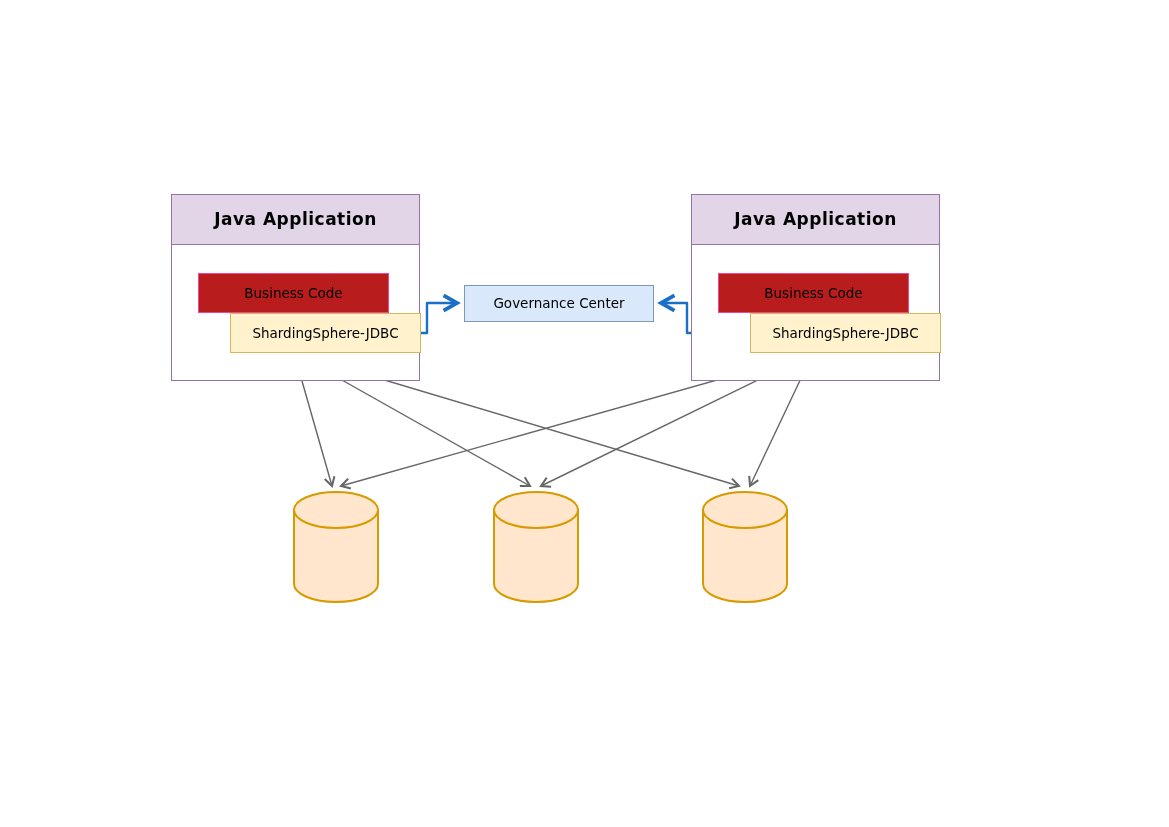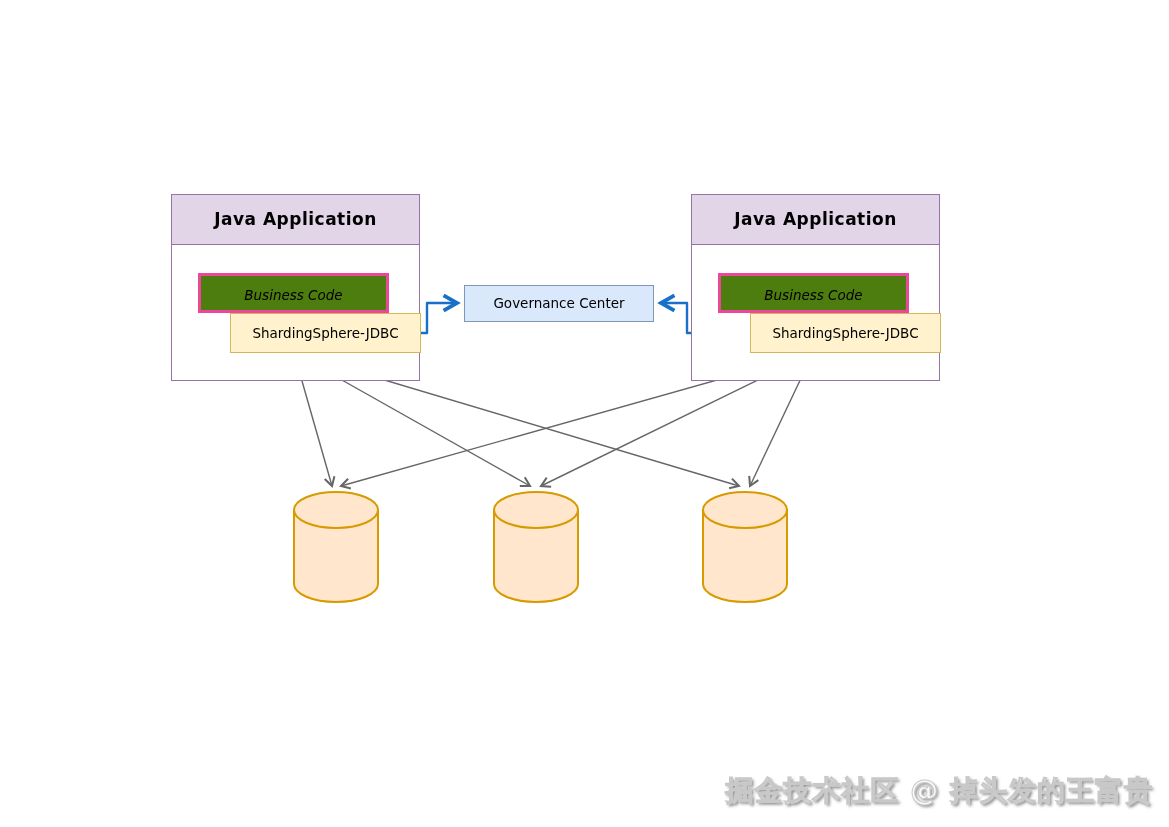--- a/index.html
+++ b/index.html
@@ -49,23 +49,22 @@
     width: 191px;
     height: 40px;
     box-sizing: border-box;
     text-align: center;
     line-height: 38px;
     font-size: 13.5px;
     color: #000000;
   }
   .layer-box.business {
     top: 78px;
-    background: #4d7c0f;
-    border: 3px solid #ec4899;
-    font-style: italic;
+    background: #b91c1c;
+    border: 1px solid #ec4899;
   }
   .layer-box.jdbc {
     top: 118px;
     background: #FFF2CC;
     border: 1px solid #D6B656;
     margin-left: 32px;
   }
   .governance-box {
     position: absolute;
     left: 464px;
@@ -148,15 +147,14 @@
   </div>
 
   <div class="app-box right">
     <div class="app-header">Java Application</div>
     <div class="layer-box business">Business Code</div>
     <div class="layer-box jdbc">ShardingSphere-JDBC</div>
   </div>
 
   <div class="governance-box">Governance Center</div>
 
-  <div class="watermark">掘金技术社区 @ 掉头发的王富贵</div>
 
 </div>
 
 </body></html>

